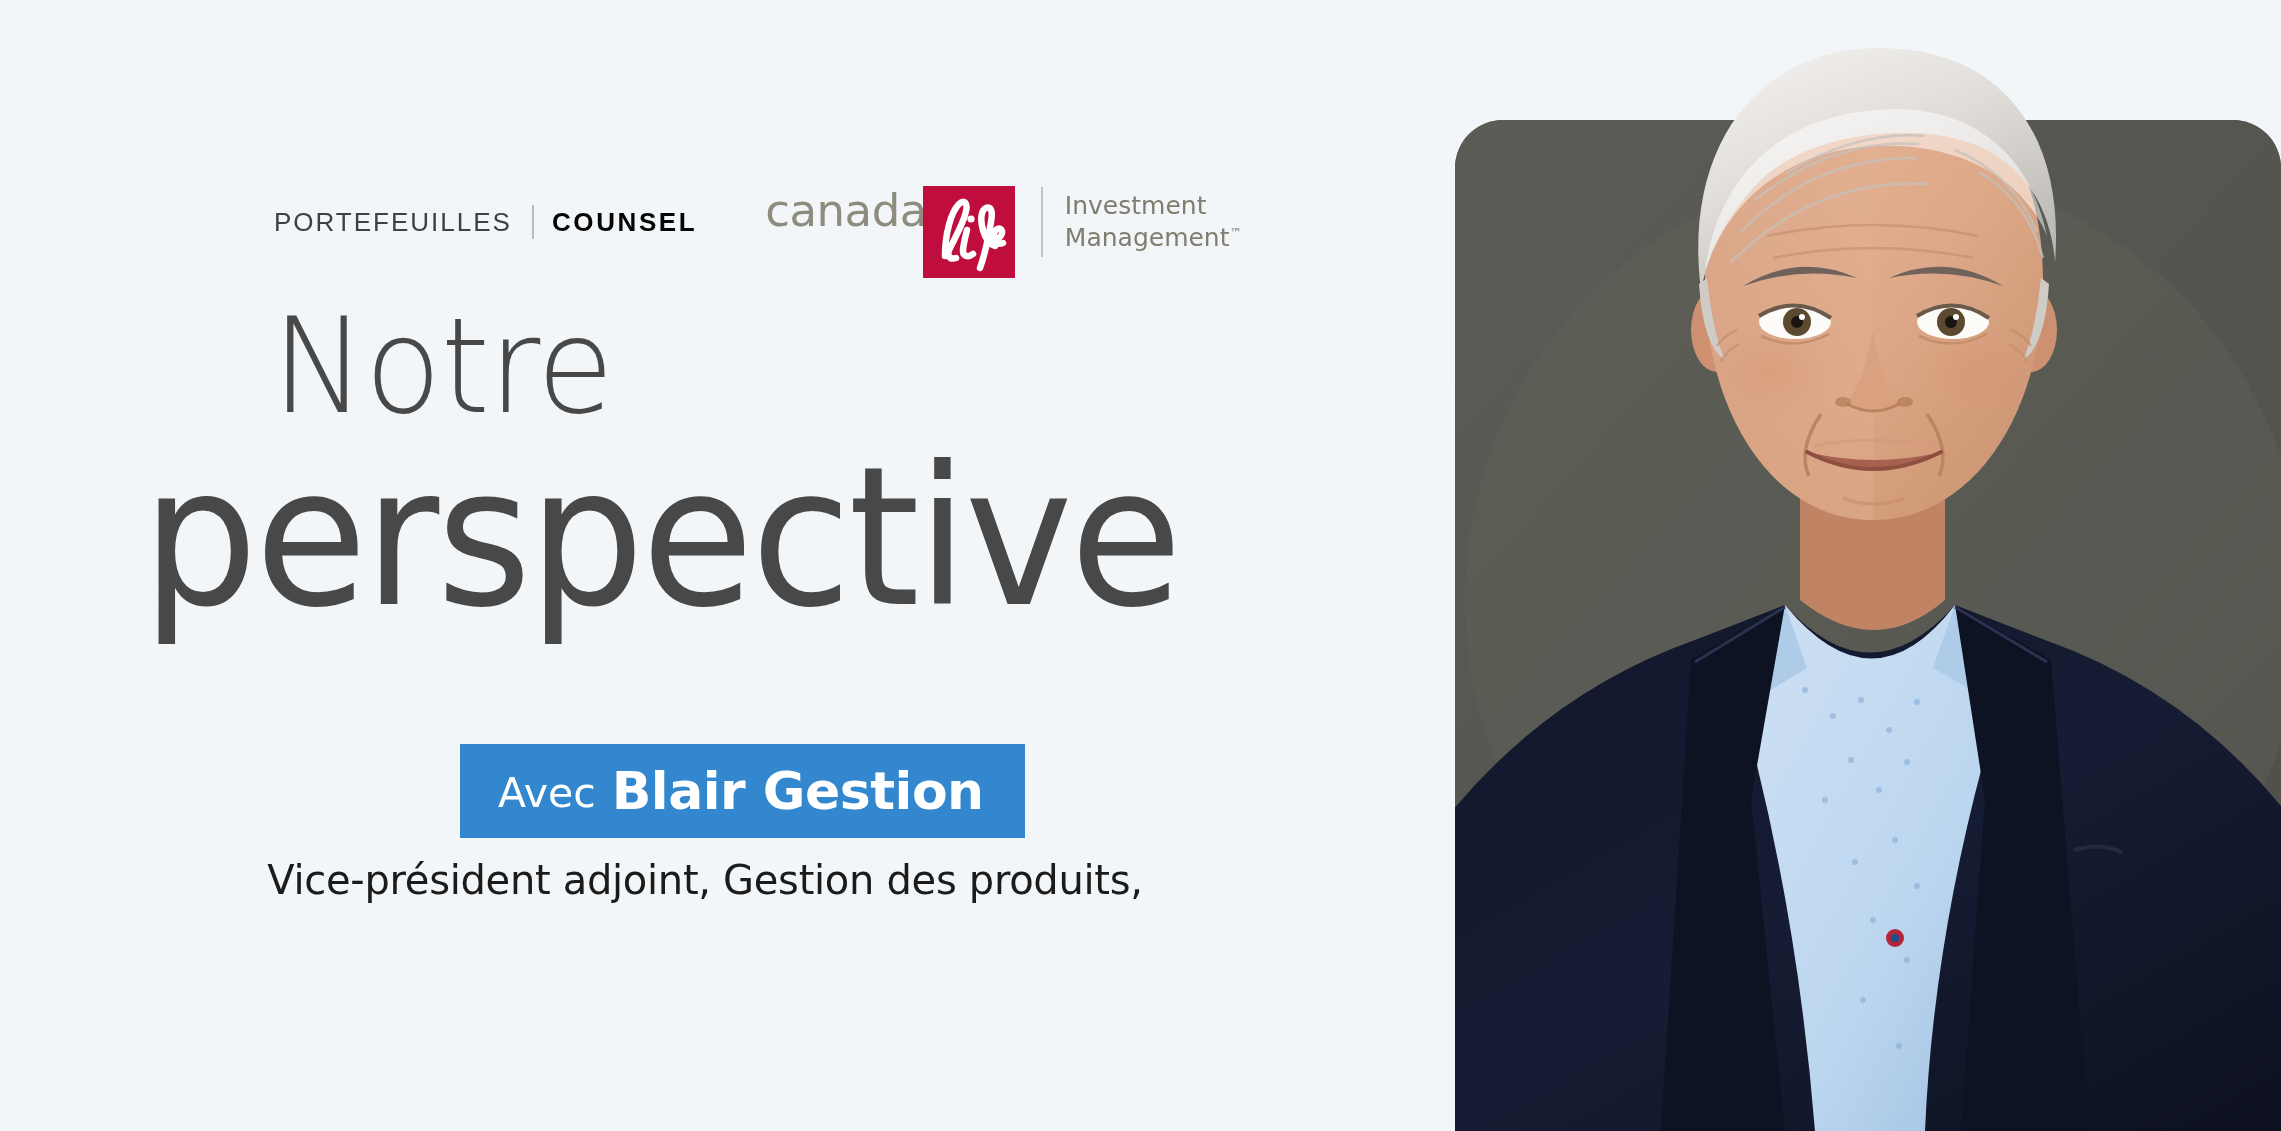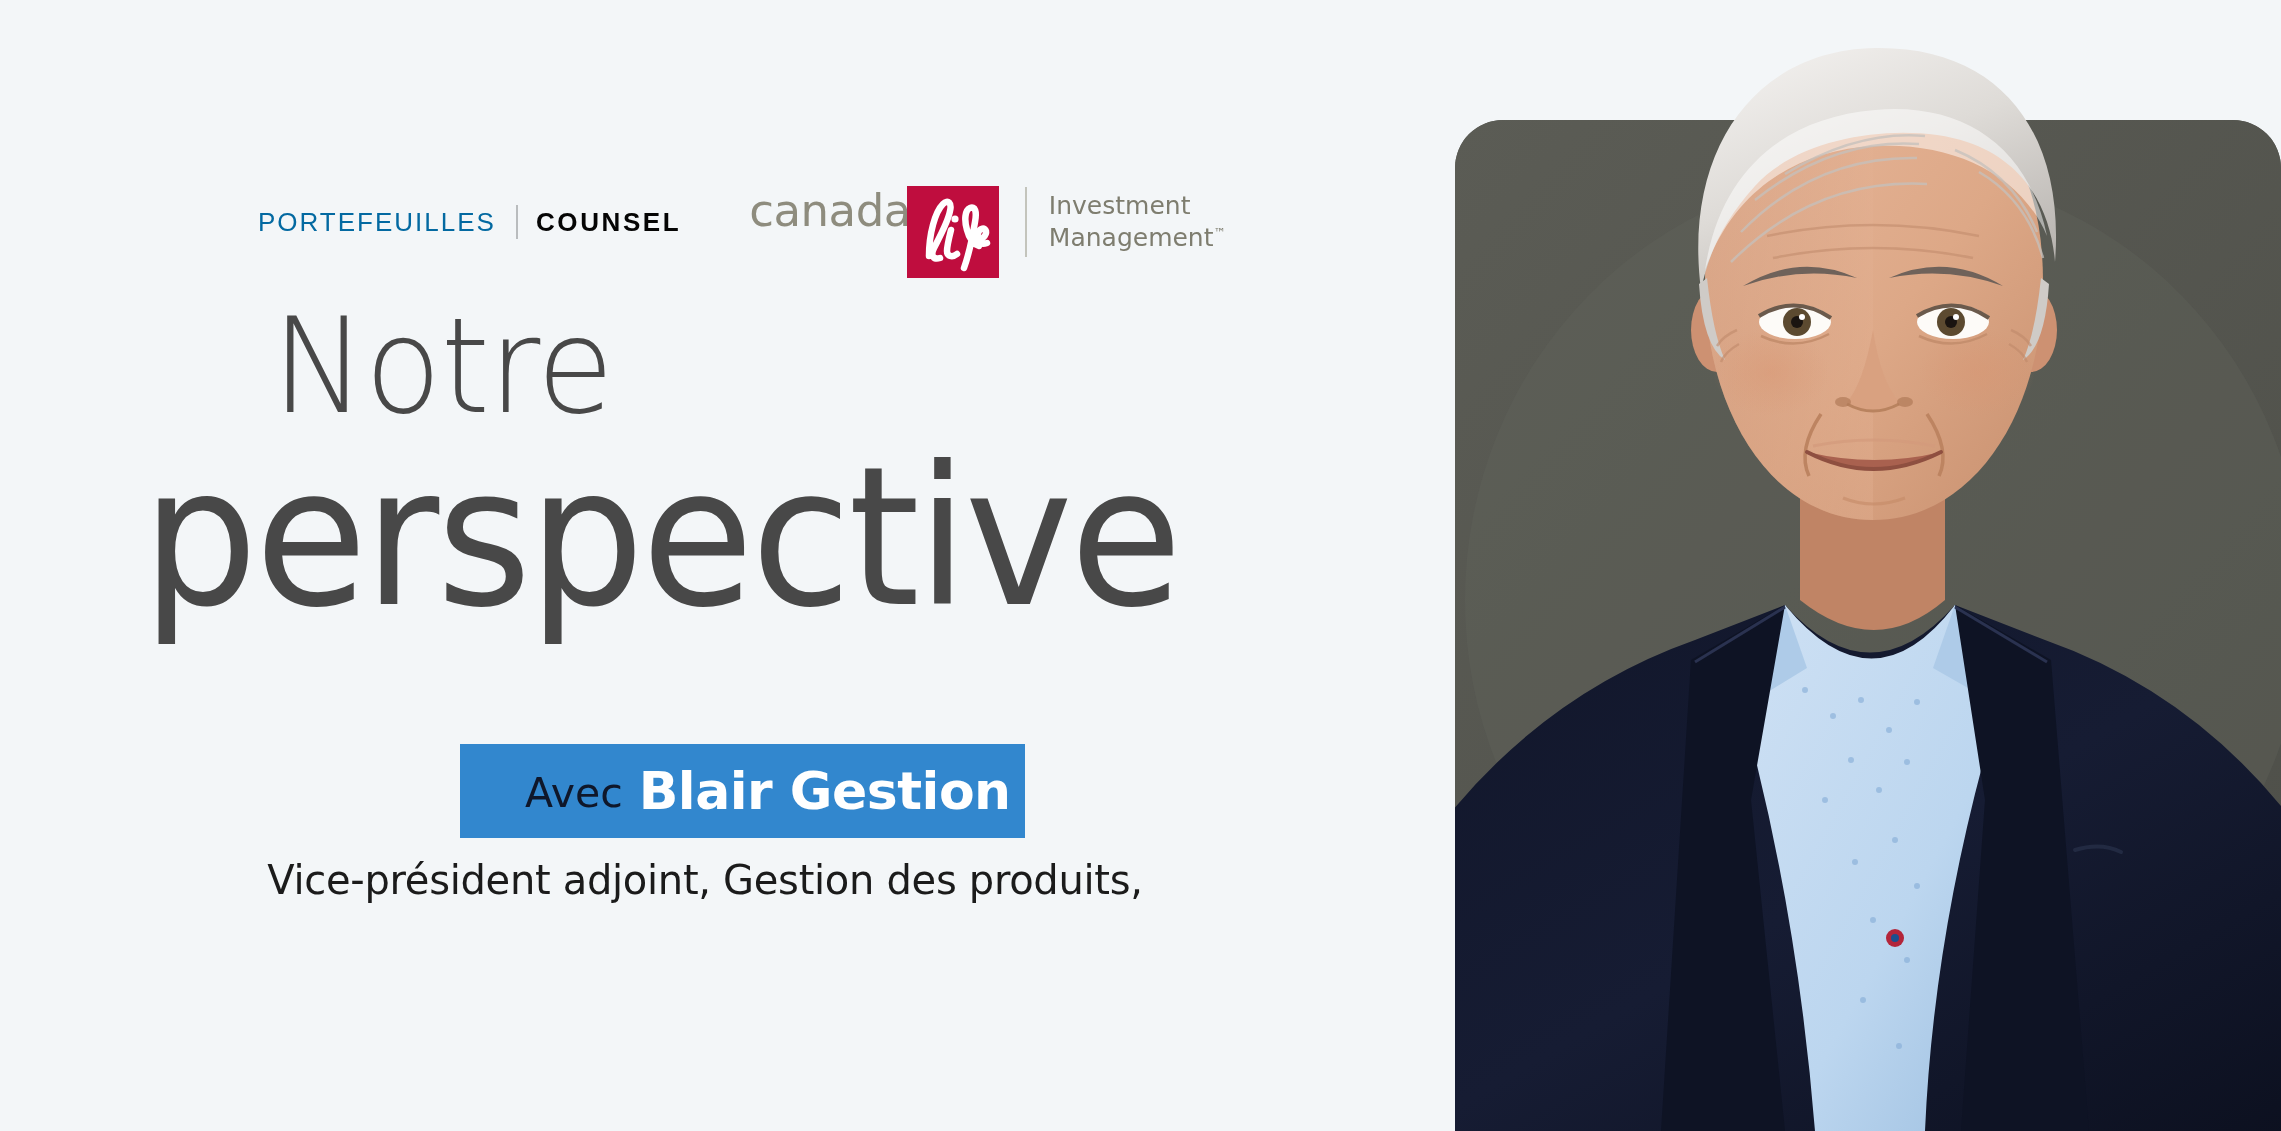--- a/index.html
+++ b/index.html
@@ -41,23 +41,24 @@
   .counsel-lockup {
     display: flex;
     align-items: center;
     height: 100%;
   }
   .counsel-portefeuilles {
     font-family: "Liberation Sans", sans-serif;
     font-size: 26px;
     font-weight: 400;
     letter-spacing: 2.0px;
-    color: #0369a1;
+    color: #404040;
     line-height: 1;
     white-space: nowrap;
+    margin-left: 16px;
   }
   .counsel-divider {
     width: 2px;
     height: 34px;
     background: #b9bcbe;
     margin: 0 18px 0 20px;
   }
   .counsel-word {
     font-family: "Liberation Sans", sans-serif;
     font-size: 26px;
@@ -164,26 +165,25 @@
     background: #3287ce;
     display: flex;
     align-items: center;
     box-sizing: border-box;
     padding-left: 38px;
   }
   .speaker-avec {
     font-family: "DejaVu Sans", sans-serif;
     font-size: 41px;
     font-weight: 400;
-    color: #0f172a;
+    color: #ffffff;
     line-height: 1;
     margin-right: 16px;
     position: relative;
     top: 2px;
-    margin-left: 27px;
   }
   .speaker-name {
     font-family: "DejaVu Sans", sans-serif;
     font-size: 52px;
     font-weight: 700;
     color: #ffffff;
     line-height: 1;
     letter-spacing: -0.5px;
   }
 

